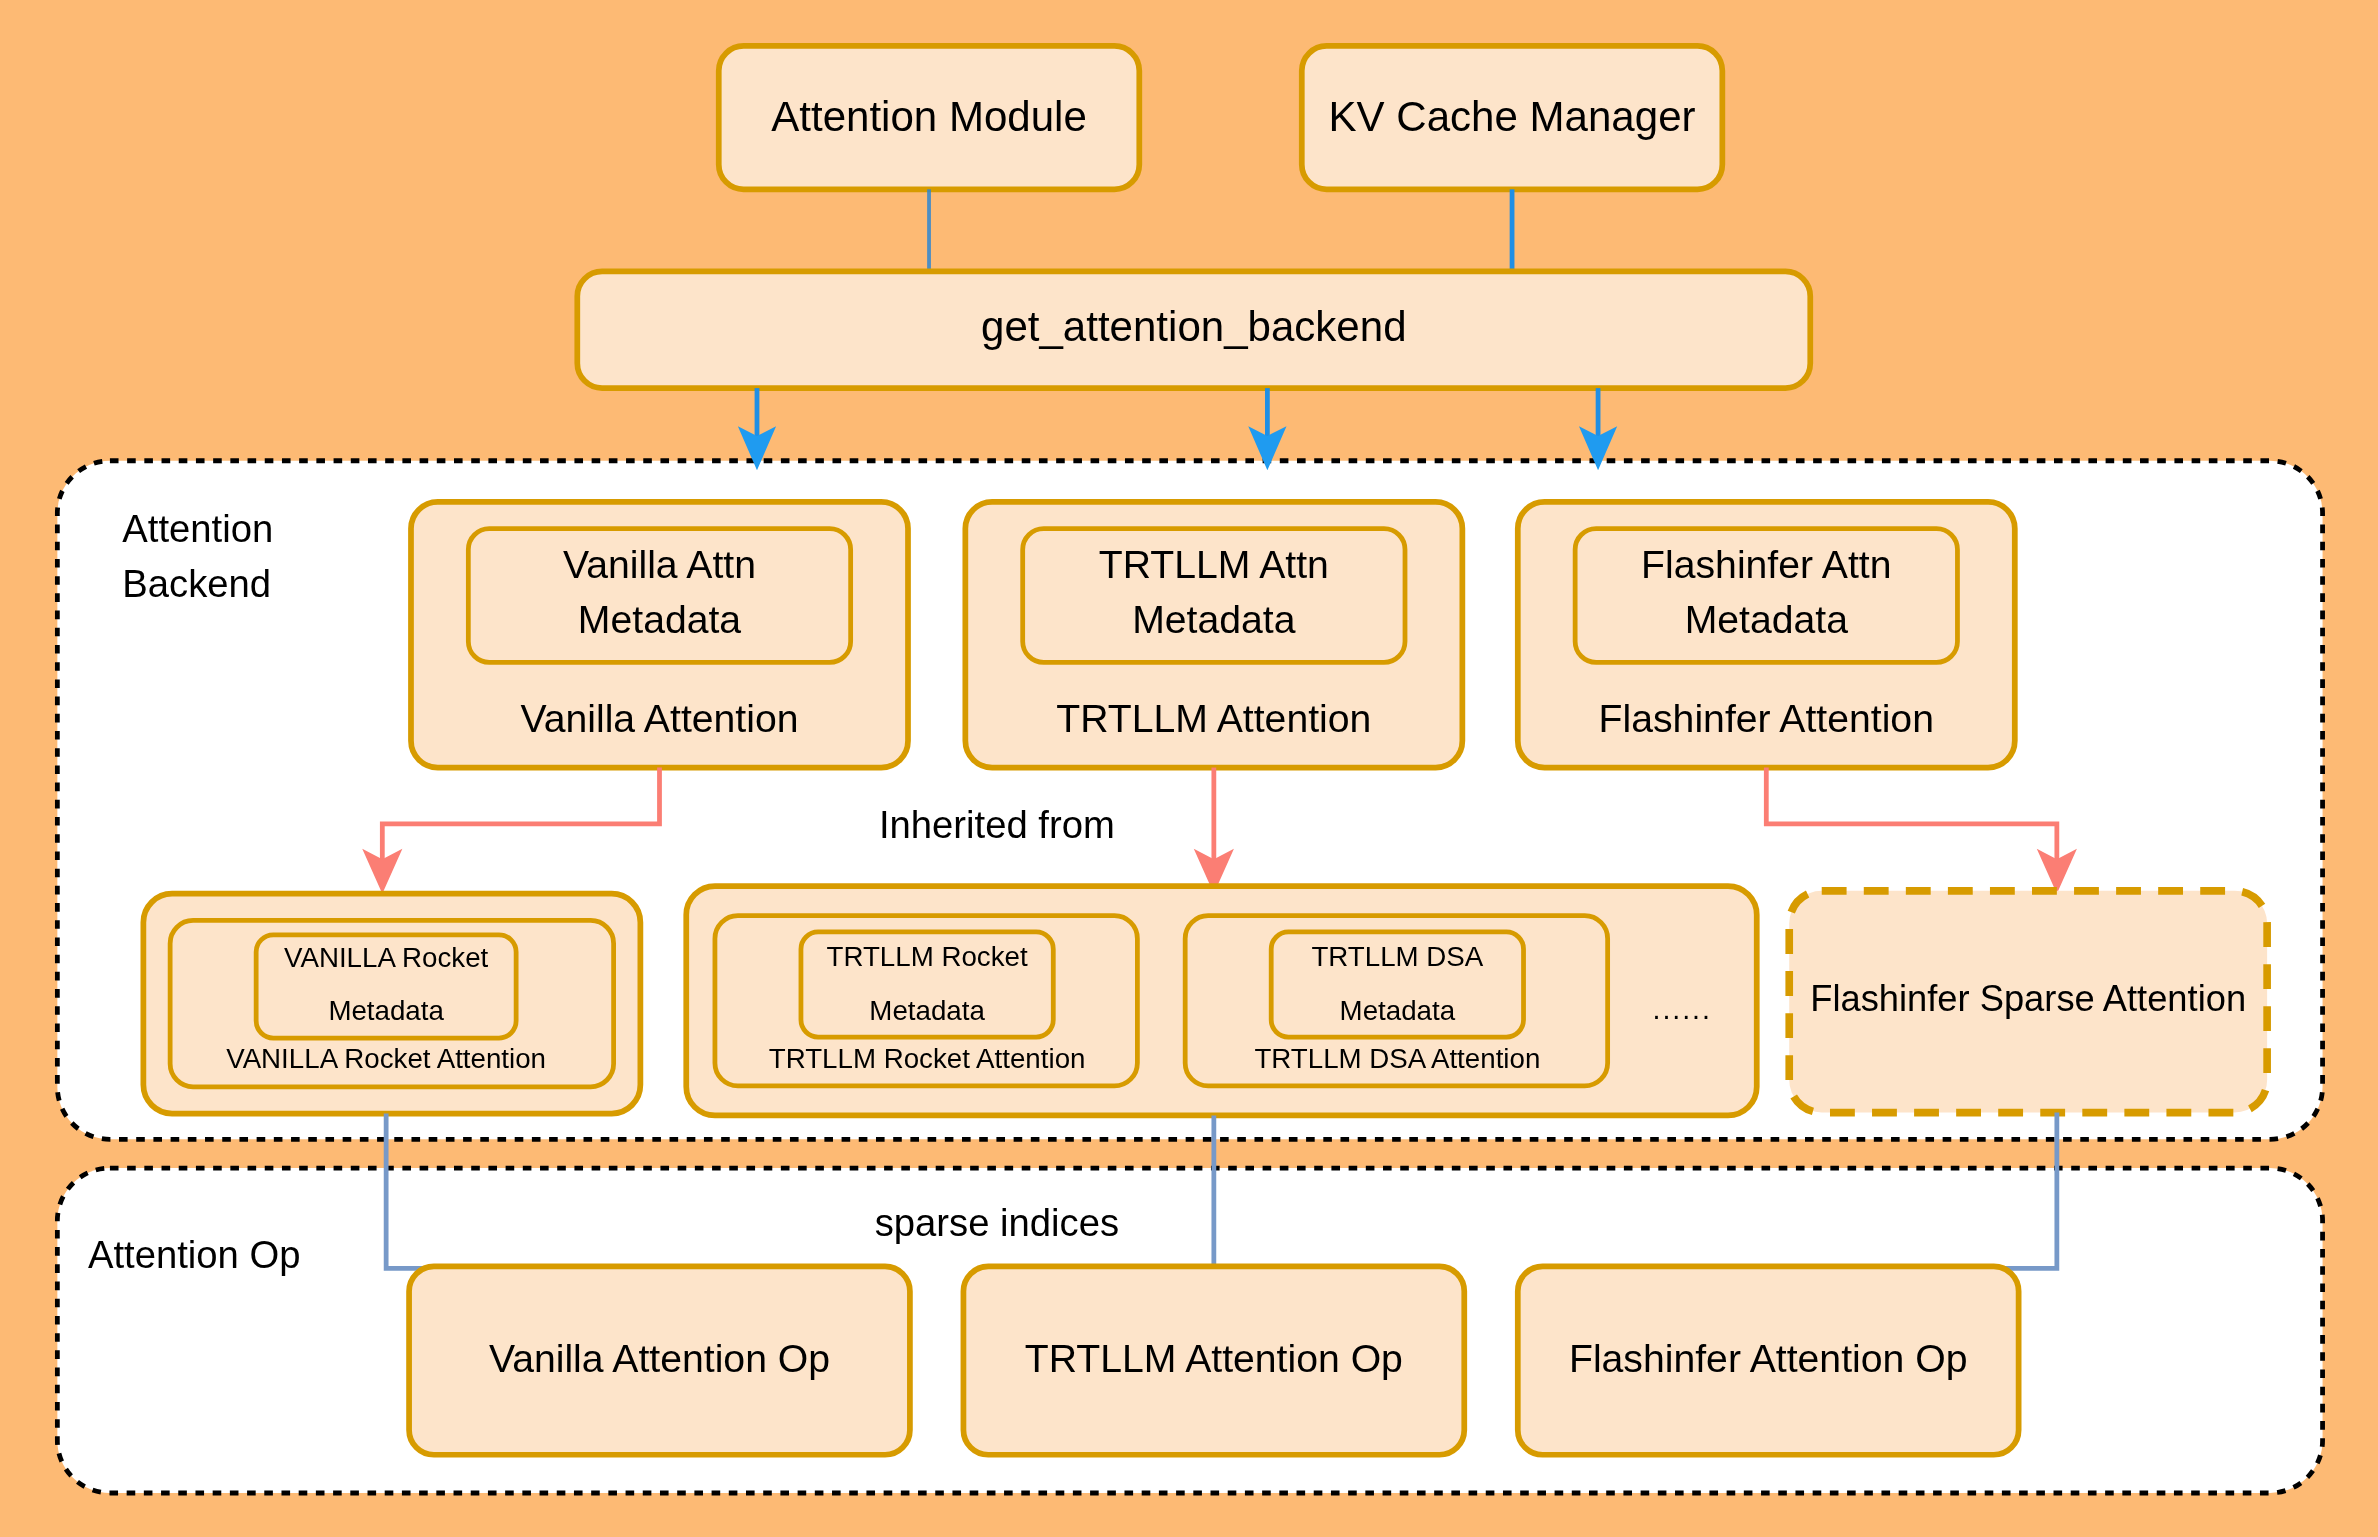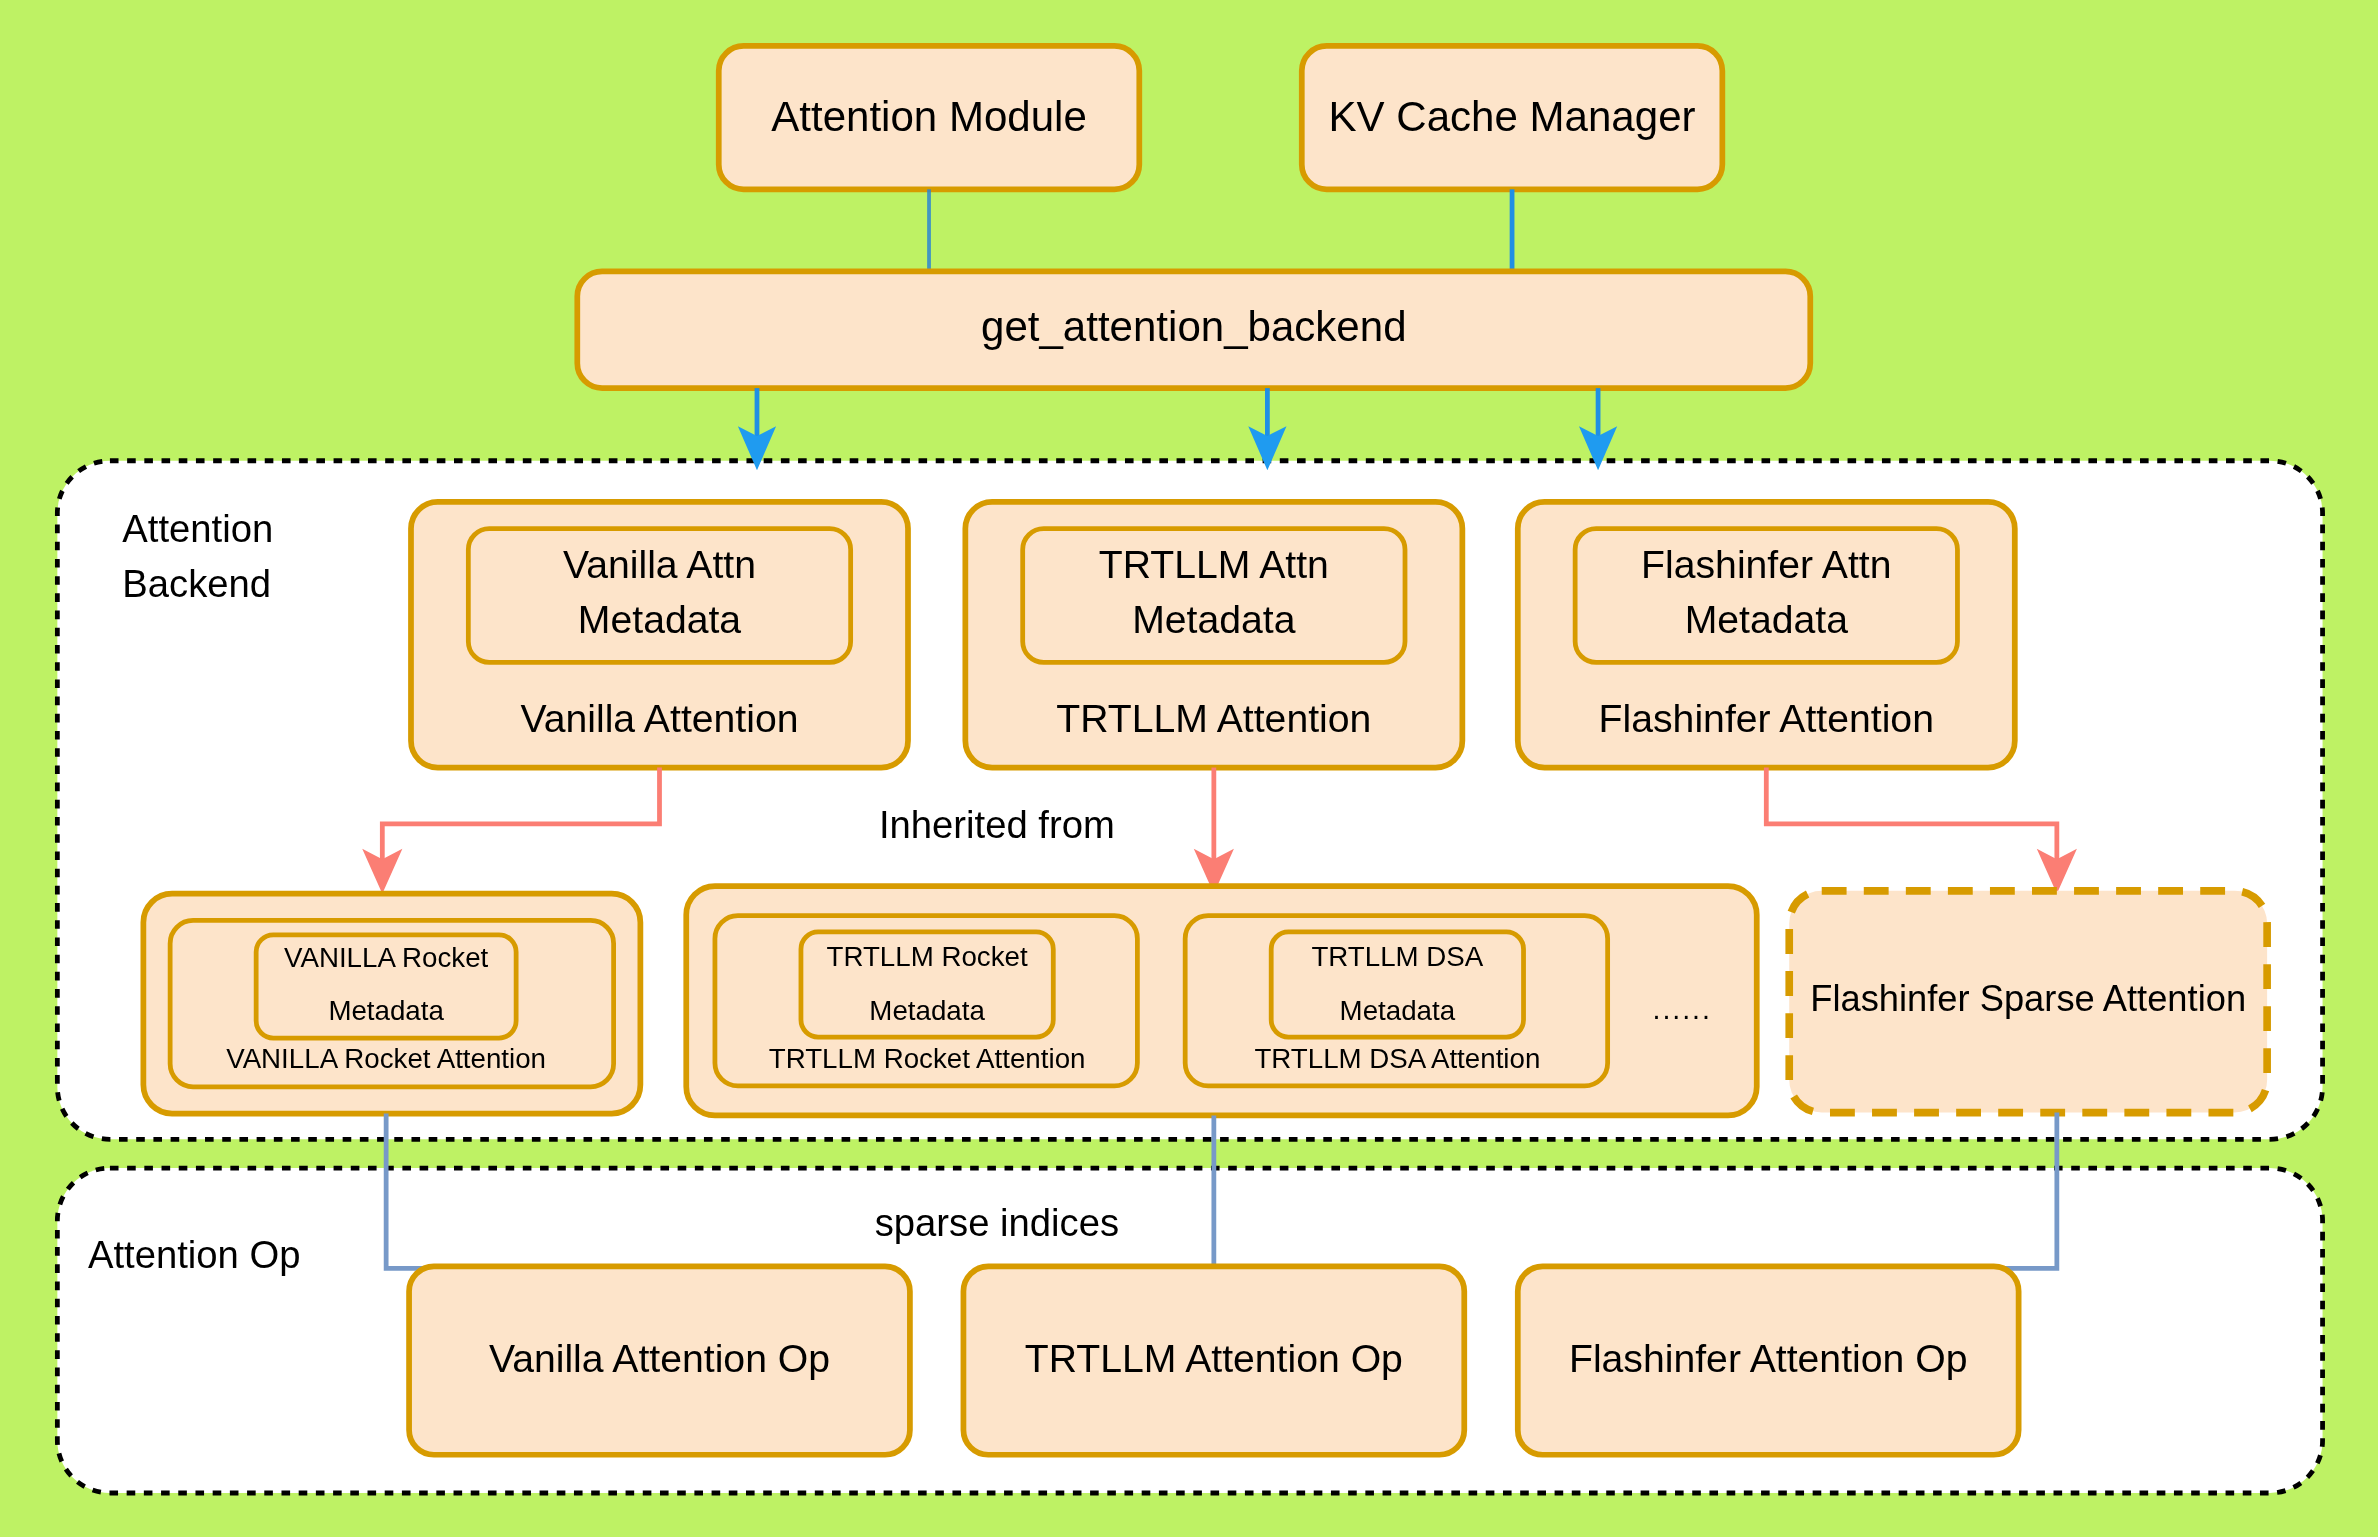--- a/index.html
+++ b/index.html
@@ -10,21 +10,21 @@
   body {
     width: 2378px;
     height: 1537px;
     overflow: hidden;
     font-family: "Liberation Sans", sans-serif;
   }
   #stage {
     position: relative;
     width: 2378px;
     height: 1537px;
-    background: #bef264;
+    background: #fdba74;
   }
   svg#diagram {
     position: absolute;
     top: 0;
     left: 0;
     width: 2378px;
     height: 1537px;
     display: block;
   }
   .node-rect {

